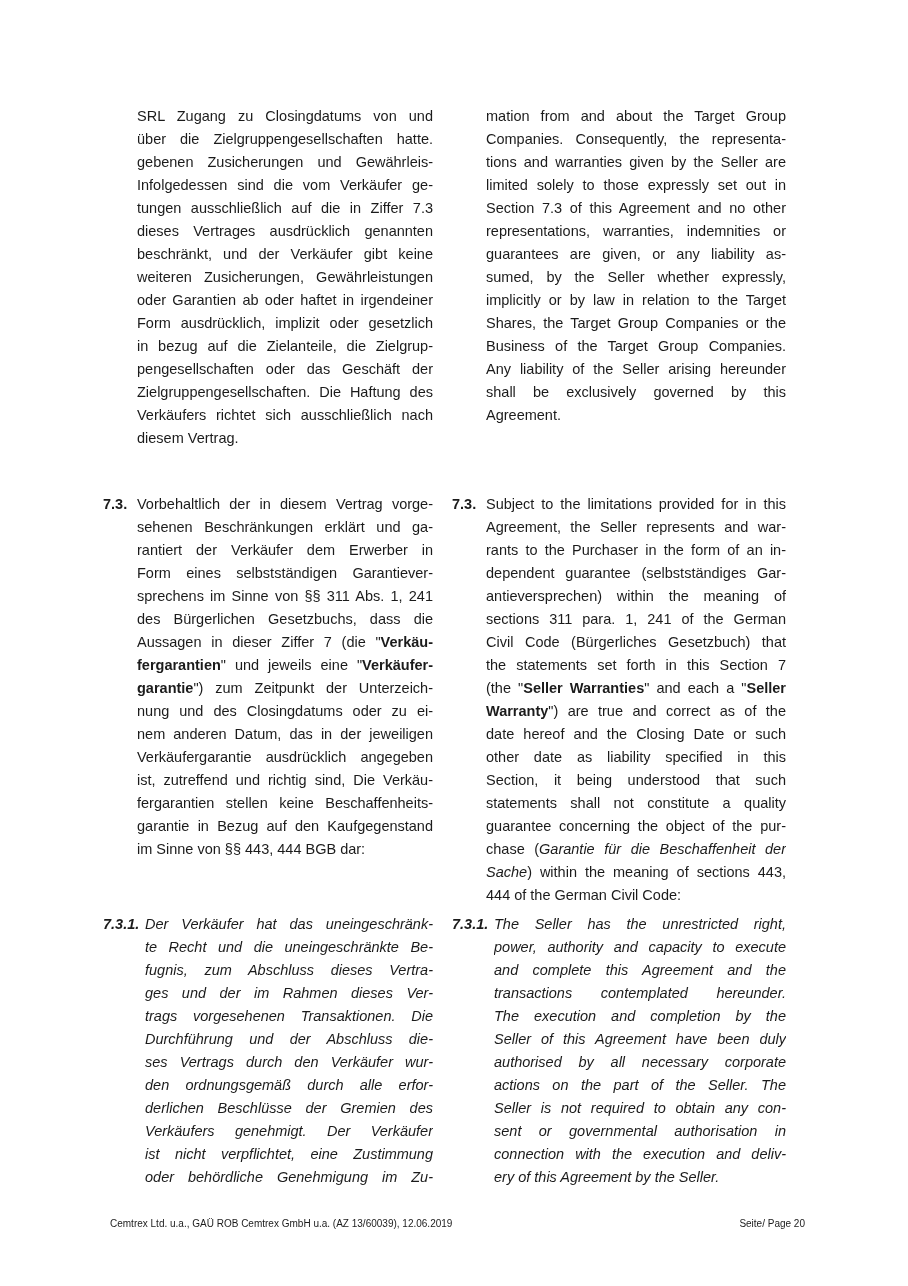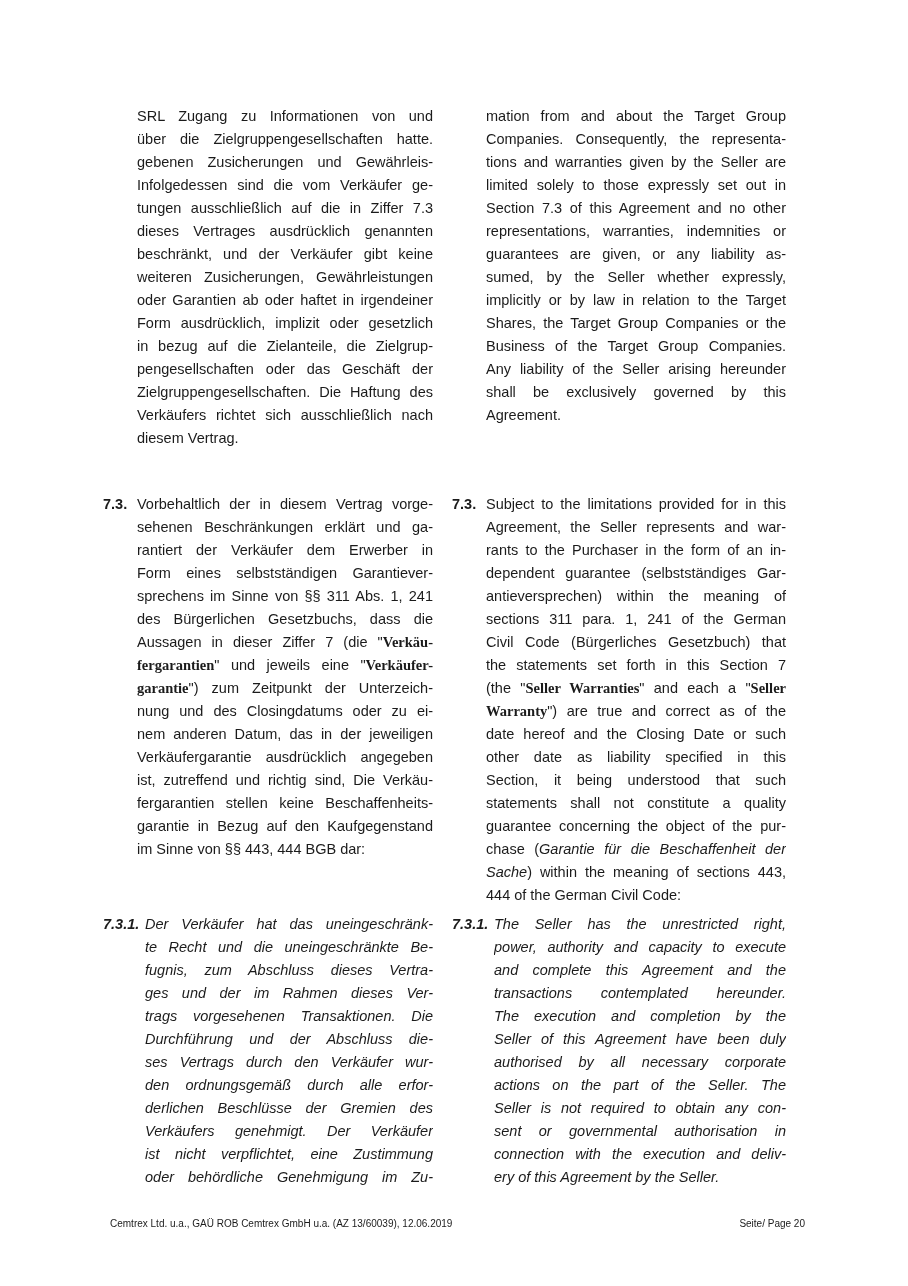--- a/index.html
+++ b/index.html
@@ -16,38 +16,38 @@
   .col-right{width:334px;flex-shrink:0;}
   .num{width:34px;flex-shrink:0;font-weight:bold;font-size:14.5px;line-height:23px;}
   .num.wide{width:42px;}
   .lines{flex:1;min-width:0;}
   .line{
     font-size:14.5px;line-height:23px;height:23px;overflow:hidden;
     text-align:justify;text-align-last:justify;
   }
   .lines .line:last-child{text-align-last:left;}
   .lines.justify-last .line:last-child{text-align-last:justify;}
-  .line b{font-weight:bold;font-family:Liberation Serif, serif;}
+  .line b{font-weight:bold;}
   .line i{font-style:italic;}
   .footer{
     position:absolute;top:1215px;left:110px;right:103px;
     display:flex;justify-content:space-between;
     font-size:10px;line-height:17px;
   }
 </style>
 </head>
 <body>
 
 <div class="doc">
   <div id="rows">
       <div class="row row-0">
         <div class="block col-left">
           <div class="num"></div>
           <div class="lines">
-            <div class="line"><span>SRL Zugang zu  Informationen von und</span></div>
+            <div class="line"><span>SRL Zugang zu  Closingdatums von und</span></div>
             <div class="line"><span>über die Zielgruppengesellschaften hatte.</span></div>
             <div class="line"><span>gebenen Zusicherungen und Gewährleis-</span></div>
             <div class="line"><span>Infolgedessen sind die vom Verkäufer ge-</span></div>
             <div class="line"><span>tungen ausschließlich auf die in Ziffer 7.3</span></div>
             <div class="line"><span>dieses Vertrages ausdrücklich genannten</span></div>
             <div class="line"><span>beschränkt, und der Verkäufer gibt keine</span></div>
             <div class="line"><span>weiteren Zusicherungen, Gewährleistungen</span></div>
             <div class="line"><span>oder Garantien ab oder haftet in irgendeiner</span></div>
             <div class="line"><span>Form ausdrücklich, implizit oder gesetzlich</span></div>
             <div class="line"><span>in bezug auf die Zielanteile, die Zielgrup-</span></div>

